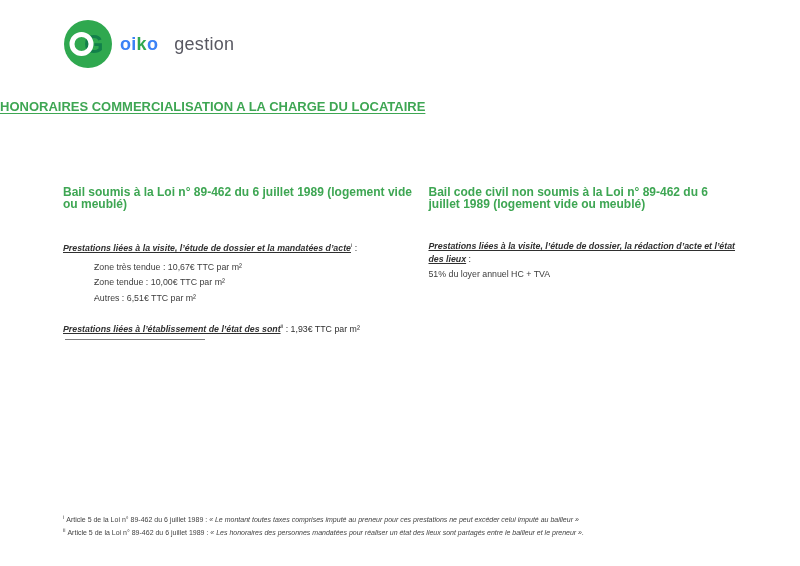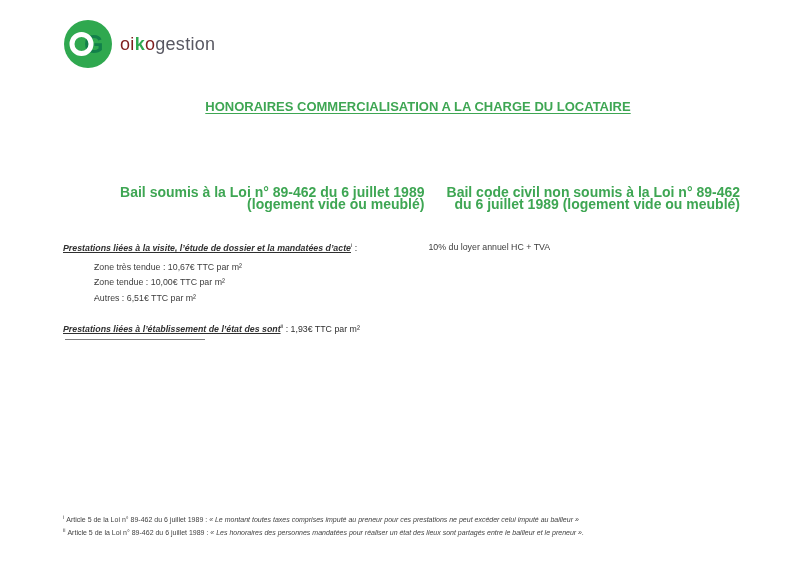--- a/index.html
+++ b/index.html
@@ -4,36 +4,36 @@
 <style>
   * { margin: 0; padding: 0; box-sizing: border-box; }
   html, body { width: 800px; height: 566px; background: #fff; }
   body { font-family: "Liberation Sans", sans-serif; color: #3c3c3c; }
   .page { position: relative; width: 800px; height: 566px; background: #ffffff; overflow: hidden; }
 
   
   .logo { position: absolute; left: 64px; top: 20px; display: flex; align-items: center; gap: 8px; }
   .logo-mark { width: 48px; height: 48px; display: block; }
   .logo-text { font-size: 18px; letter-spacing: 0.3px; white-space: nowrap; }
-  .logo-text .dark { color: #7f1d1d; font-weight: normal; }
+  .logo-text .dark { color: #3b82f6; font-weight: bold; }
   .logo-text .green { color: #2fa84f; font-weight: bold; }
-  .logo-text .light { color: #585862; font-weight: normal; }
+  .logo-text .light { color: #585862; font-weight: normal; padding-left: 16px; }
 
   
-  .doc-title { position: absolute; top: 99px; left: 0; width: 100%; text-align: center;
+  .doc-title { position: absolute; top: 99px; left: 0; width: 100%; text-align: left;
     color: #3ea653; font-weight: bold; font-size: 13px;
-    text-decoration: underline; text-underline-offset: 2px; padding-left: 36px; }
+    text-decoration: underline; text-underline-offset: 2px; }
 
   
   .columns { position: absolute; top: 186px; left: 63px; right: 60px; display: flex; }
   .col-left  { width: 362px; }
   .col-right { width: 312px; margin-left: 4px; }
   .columns { justify-content: space-between; }
 
-  .col-heading { color: #3ea653; font-weight: bold; font-size: 14px; line-height: 12px; text-align: right; }
+  .col-heading { color: #3ea653; font-weight: bold; font-size: 12px; line-height: 12px; }
 
   .section-title { font-size: 8.8px; line-height: 13px; color: #2f2f2f; }
   .section-title .ul { font-weight: bold; font-style: italic; text-decoration: underline; text-underline-offset: 1px; }
   .section-title sup { font-size: 6px; font-style: normal; font-weight: normal; vertical-align: super; }
   .section-title .plain { font-weight: normal; font-style: normal; text-decoration: none; }
 
   .sec1 { margin-top: 29px; }
   .bullets { margin-top: 5px; }
   .bullet-row { display: flex; font-size: 8.8px; line-height: 15.5px; }
   .bullet-marker { width: 27px; padding-left: 31px; flex: none; }
@@ -93,21 +93,22 @@
 
       <div class="sec2">
         <div class="section-title"><span class="ul">Prestations liées à l’établissement de l’état des sont</span><sup>ii</sup><span class="plain"> : 1,93€ TTC par m²</span></div>
       </div>
     </div>
 
     <div class="col-right">
       <div class="col-heading">Bail code civil non soumis à la Loi n° 89-462 du 6 juillet 1989 (logement vide ou meublé)</div>
 
       <div class="right-sec">
-        <div class="right-value">10% du loyer annuel HC + TVA</div>
+        <div class="section-title"><span class="ul">Prestations liées à la visite, l’étude de dossier, la rédaction d’acte et l’état des lieux</span><span class="plain"> :</span></div>
+        <div class="right-value">51% du loyer annuel HC + TVA</div>
       </div>
     </div>
 
   </div>
 
   <div class="footnote-sep"></div>
 
   <div class="footnotes">
     <div class="footnote"><sup>i</sup><span>Article 5 de la Loi n° 89-462 du 6 juillet 1989 : </span><em>« Le montant toutes taxes comprises imputé au preneur pour ces prestations ne peut excéder celui imputé au bailleur »</em></div>
     <div class="footnote"><sup>ii</sup><span>Article 5 de la Loi n° 89-462 du 6 juillet 1989 : </span><em>« Les honoraires des personnes mandatées pour réaliser un état des lieux sont partagés entre le bailleur et le preneur ».</em></div>

